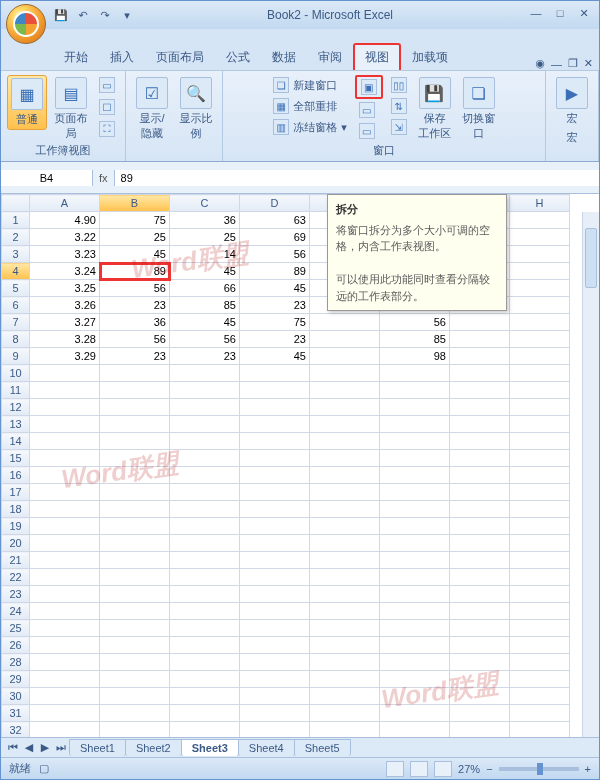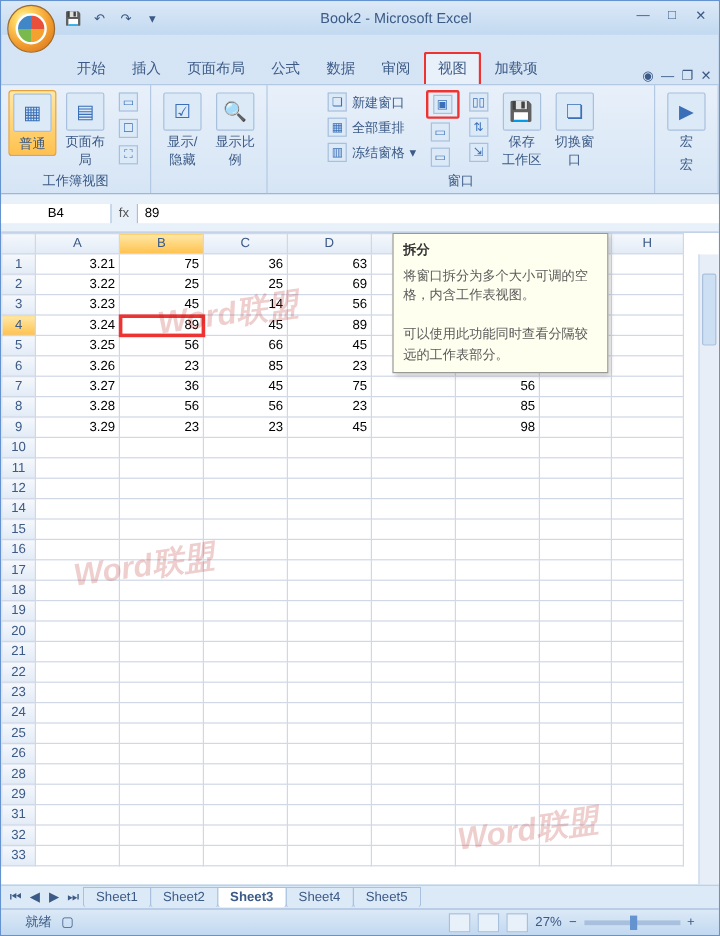--- a/index.html
+++ b/index.html
@@ -39,21 +39,21 @@
 .colhead.sel, .rowhead.sel { background:linear-gradient(#ffe8a6,#ffc14d); }
 .grid td { padding:0 3px; text-align:right; background:#fff; color:#000; }
 .active-cell { outline:3px solid #e33; outline-offset:-2px; }
 .tooltip { position:absolute; left:326px; top:0px; width:180px; background:#fffff0; border:1px solid #999; padding:6px 8px; font-size:11px; color:#5b5b5b; z-index:30; line-height:1.5; box-shadow:2px 2px 4px rgba(0,0,0,.2);}
 .tooltip-title { font-weight:bold; margin-bottom:4px; color:#333;}
 .watermark { position:absolute; font-size:26px; font-weight:bold; font-style:italic; color:rgba(180,30,30,.22); transform:rotate(-8deg); pointer-events:none; }
 .sheet-tabs { height:20px; background:#dce9f7; border-top:1px solid #a8c0dd; display:flex; align-items:center; padding:0 4px; gap:0; font-size:11px; }
 .nav-btn { width:16px; text-align:center; color:#3b5a86; }
 .stab { padding:2px 10px; background:#dce9f7; border:1px solid #a8c0dd; border-bottom:none; color:#3b5a86; border-radius:0 0 3px 3px; margin-right:-1px; }
 .stab.active { background:#fff; font-weight:bold; }
-.statusbar { height:22px; background:linear-gradient(#dce9f7,#c2d9f0); border-top:1px solid #a8c0dd; display:flex; align-items:center; padding:0 20px; color:#3b5a86; font-size:11px; }
+.statusbar { height:22px; background:linear-gradient(#dce9f7,#c2d9f0); border-top:1px solid #a8c0dd; display:flex; align-items:center; padding:0 8px; color:#3b5a86; font-size:11px; }
 .zoom-area { margin-left:auto; display:flex; align-items:center; gap:6px; }
 .slider { width:80px; height:4px; background:#a8c0dd; position:relative; }
 .slider-thumb { position:absolute; left:38px; top:-4px; width:6px; height:12px; background:#6593cf; }
 .view-btn { width:18px; height:16px; border:1px solid #a8c0dd; background:#e8f0fa; }
 .scrollbar-v { position:absolute; right:0; top:18px; bottom:0; width:17px; background:#e8eef7; border-left:1px solid #c9d6e8;}
 .scrollbar-v .thumb{ position:absolute; top:16px; left:2px; right:2px; height:60px; background:#cddff2; border:1px solid #a8c0dd; border-radius:2px;}
 .scrollbar-h { position:absolute; right:16px; height:16px; width:130px; bottom:0; }
 </style>
 </head>
 <body>
@@ -207,21 +207,21 @@
             <th class="colhead sel" style="width:70px">B</th>
             <th class="colhead" style="width:70px">C</th>
             <th class="colhead" style="width:70px">D</th>
             <th class="colhead" style="width:70px">E</th>
             <th class="colhead" style="width:70px">F</th>
             <th class="colhead" style="width:60px">G</th>
             <th class="colhead" style="width:60px">H</th>
           </tr>
           <tr>
             <th class="rowhead">1</th>
-            <td class="">3.21</td>
+            <td class="">4.90</td>
             <td class="">75</td>
             <td class="">36</td>
             <td class="">63</td>
             <td class=""></td>
             <td class="">25</td>
             <td class=""></td>
             <td class=""></td>
           </tr>
           <tr>
             <th class="rowhead">2</th>
@@ -338,20 +338,31 @@
             <td></td>
             <td></td>
             <td></td>
             <td></td>
             <td></td>
             <td></td>
             <td></td>
             <td></td>
           </tr>
           <tr>
+            <th class="rowhead">13</th>
+            <td></td>
+            <td></td>
+            <td></td>
+            <td></td>
+            <td></td>
+            <td></td>
+            <td></td>
+            <td></td>
+          </tr>
+          <tr>
             <th class="rowhead">14</th>
             <td></td>
             <td></td>
             <td></td>
             <td></td>
             <td></td>
             <td></td>
             <td></td>
             <td></td>
           </tr>
@@ -493,20 +504,31 @@
             <td></td>
             <td></td>
             <td></td>
             <td></td>
             <td></td>
             <td></td>
             <td></td>
           </tr>
           <tr>
             <th class="rowhead">29</th>
+            <td></td>
+            <td></td>
+            <td></td>
+            <td></td>
+            <td></td>
+            <td></td>
+            <td></td>
+            <td></td>
+          </tr>
+          <tr>
+            <th class="rowhead">30</th>
             <td></td>
             <td></td>
             <td></td>
             <td></td>
             <td></td>
             <td></td>
             <td></td>
             <td></td>
           </tr>
           <tr>

